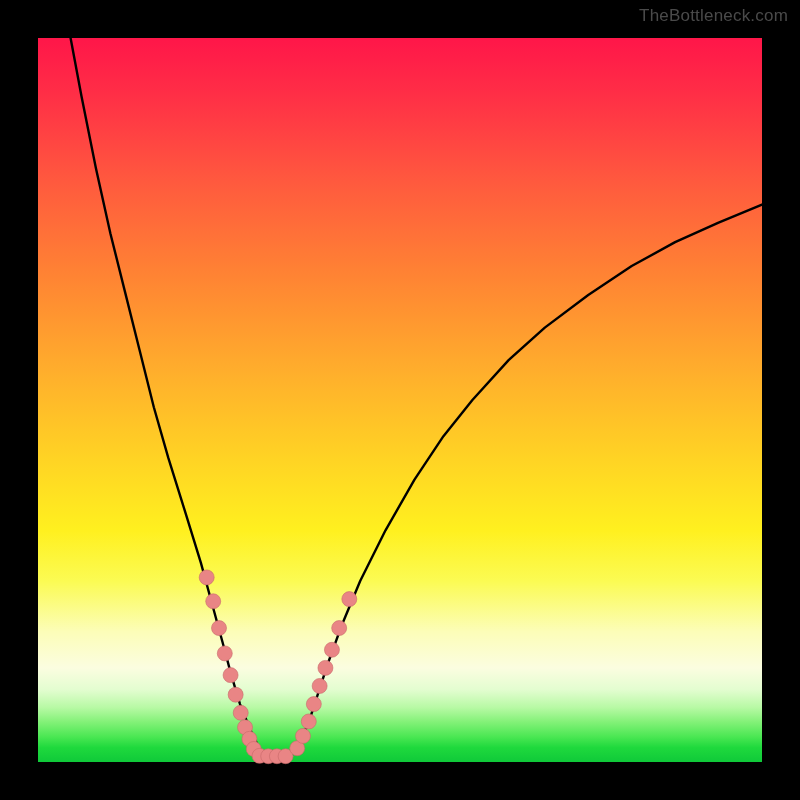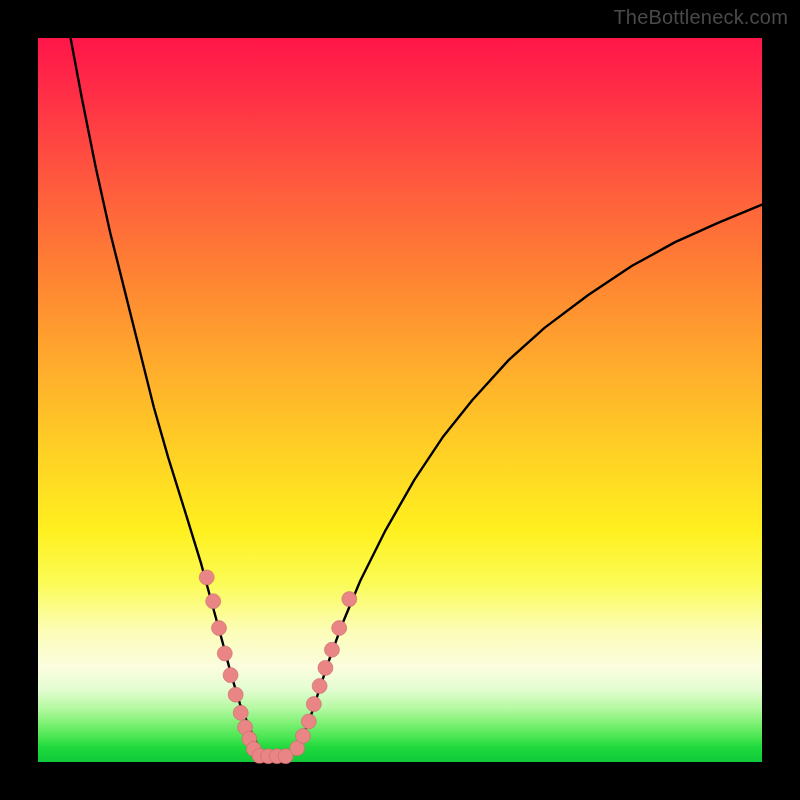--- a/index.html
+++ b/index.html
@@ -42,21 +42,21 @@
       #4be753 96.5%,
       #1fd93d 98%,
       #0fc939 100%
     );
   }
   .watermark {
     position: absolute;
     top: 6px;
     right: 12px;
     color: #4a4a4a;
-    font-size: 20px;
+    font-size: 17px;
     font-weight: 500;
     letter-spacing: 0.2px;
     user-select: none;
     pointer-events: none;
   }
   svg.curve {
     position: absolute;
     left: 0;
     top: 0;
     width: 724px;

